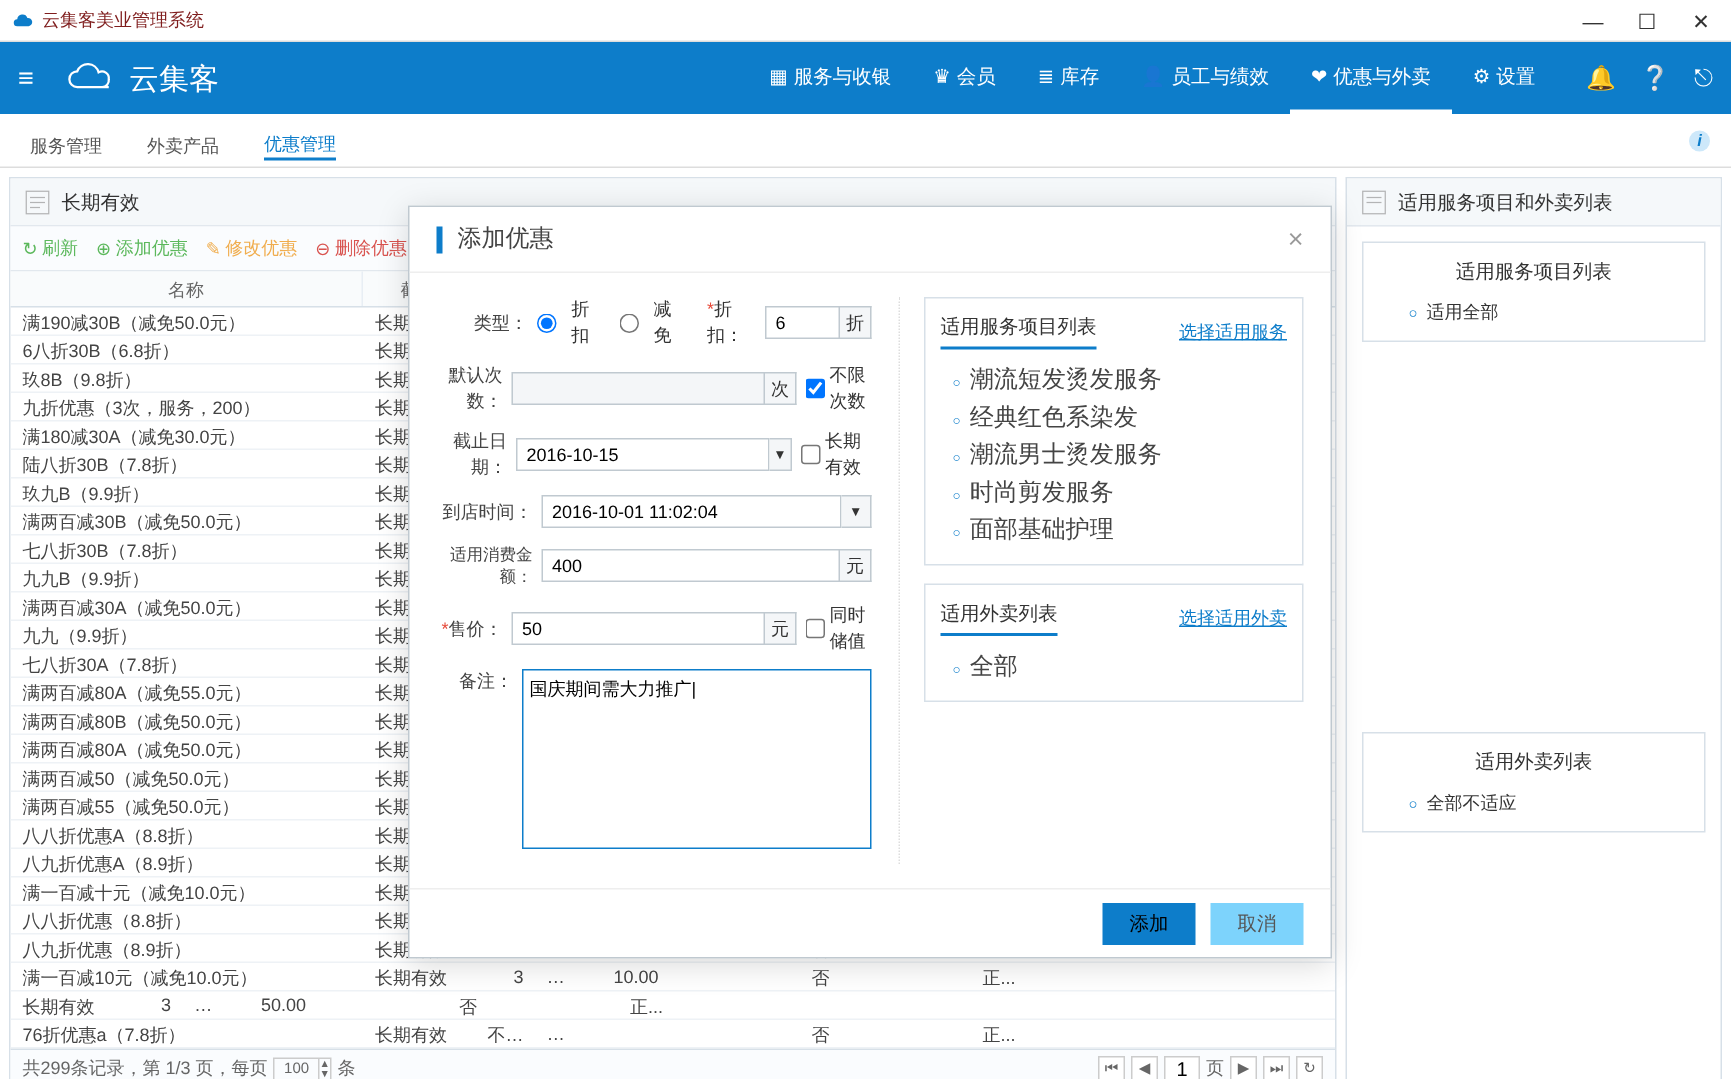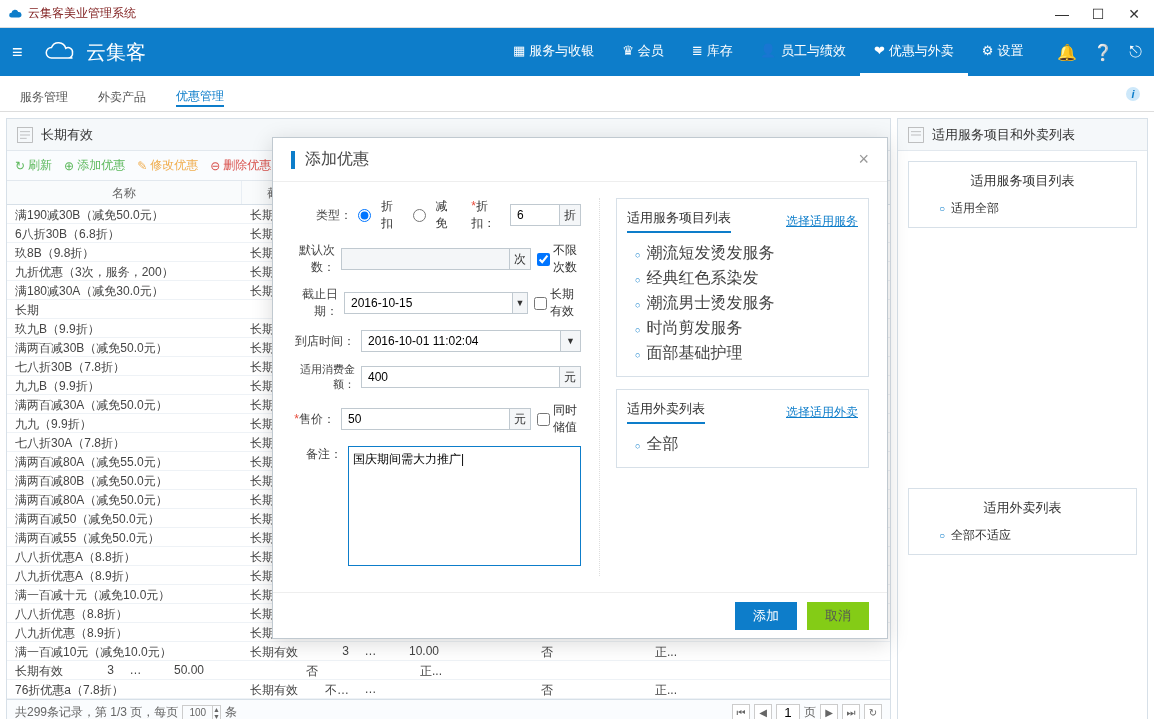--- a/index.html
+++ b/index.html
@@ -62,35 +62,35 @@
 .modal-header .close { font-size: 18px; color: #999; cursor: pointer; }
 .modal-body { display: flex; padding: 16px 18px; gap: 18px; }
 .modal-left { width: 290px; }
 .form-row { display: flex; align-items: center; margin-bottom: 10px; font-size: 12px; }
 .form-label { width: 70px; text-align: right; padding-right: 6px; color: #444; }
 .form-label .req { color: #e74c3c; }
 .form-input { flex: 1; height: 22px; border: 1px solid #c0c9d0; padding: 0 6px; font-size: 12px; }
 .form-input.small { width: 50px; flex: none; }
 .unit { display: inline-block; padding: 0 4px; border: 1px solid #c0c9d0; border-left: none; height: 22px; line-height: 20px; background: #f4f6f8; }
 .radio-group { display: flex; align-items: center; gap: 10px; }
-.checkbox-after { margin-left: 6px; display: flex; align-items: center; gap: 3px; }
+.checkbox-after { margin-left: 6px; display: flex; gap: 3px; }
 .dropdown-btn { width: 20px; height: 22px; border: 1px solid #c0c9d0; border-left: none; background: #f4f6f8; text-align: center; line-height: 20px; font-size: 9px; cursor: pointer; }
 .textarea { width: 100%; height: 120px; border: 1px solid #0d7dca; padding: 4px; font-size: 12px; resize: none; font-family: inherit; }
 .modal-right { flex: 1; display: flex; flex-direction: column; gap: 12px; border-left: 1px dotted #ddd; padding-left: 16px; }
 .apply-section { border: 1px solid #d7e0e8; padding: 10px; }
 .apply-header { display: flex; justify-content: space-between; align-items: center; margin-bottom: 8px; }
 .apply-title { font-size: 13px; color: #333; border-bottom: 2px solid #0d7dca; padding-bottom: 4px; }
 .apply-link { color: #0d7dca; text-decoration: underline; cursor: pointer; font-size: 12px; }
 .apply-list { list-style: none; padding-left: 8px; }
 .apply-list li { padding: 2px 0; font-size: 16px; color: #444; }
 .apply-list li::before { content: "○"; color: #0d7dca; margin-right: 6px; font-size: 9px; }
 .modal-footer { height: 46px; display: flex; align-items: center; justify-content: flex-end; padding: 0 18px; gap: 10px; border-top: 1px solid #eee; }
 .btn { height: 28px; padding: 0 18px; border: none; cursor: pointer; font-size: 13px; }
-.btn-primary { background: #0d7dca; color: #ffffff; }
-.btn-default { background: #84cc16; color: #555; }
+.btn-primary { background: #0d7dca; color: #000000; }
+.btn-default { background: #7dd3fc; color: #555; }
 .record-count-box { display: inline-flex; border: 1px solid #ccc; align-items: center; margin: 0 4px; }
 .record-count-box .num { padding: 0 6px; font-size: 10px; }
 .record-count-box .arrows { display: flex; flex-direction: column; font-size: 7px; line-height: 7px; border-left: 1px solid #ccc; }
 </style>
 </head>
 <body>
 
 <div class="window-titlebar">
   <svg class="title-icon" viewBox="0 0 24 24">
       <path fill="#0d7dca" d="M19 18H6a4 4 0 010-8 6 6 0 0111.6-1.5A4.5 4.5 0 0119 18z"></path>
@@ -187,20 +187,21 @@
         </div>
         <div class="table-row">
           <div class="td col-name">九折优惠（3次，服务，200）</div>
           <div class="td col-date">长期</div>
         </div>
         <div class="table-row">
           <div class="td col-name">满180减30A（减免30.0元）</div>
           <div class="td col-date">长期</div>
         </div>
         <div class="table-row">
+          <div class="td col-name">陆八折30B（7.8折）</div>
           <div class="td col-date">长期</div>
         </div>
         <div class="table-row">
           <div class="td col-name">玖九B（9.9折）</div>
           <div class="td col-date">长期</div>
         </div>
         <div class="table-row">
           <div class="td col-name">满两百减30B（减免50.0元）</div>
           <div class="td col-date">长期</div>
         </div>

